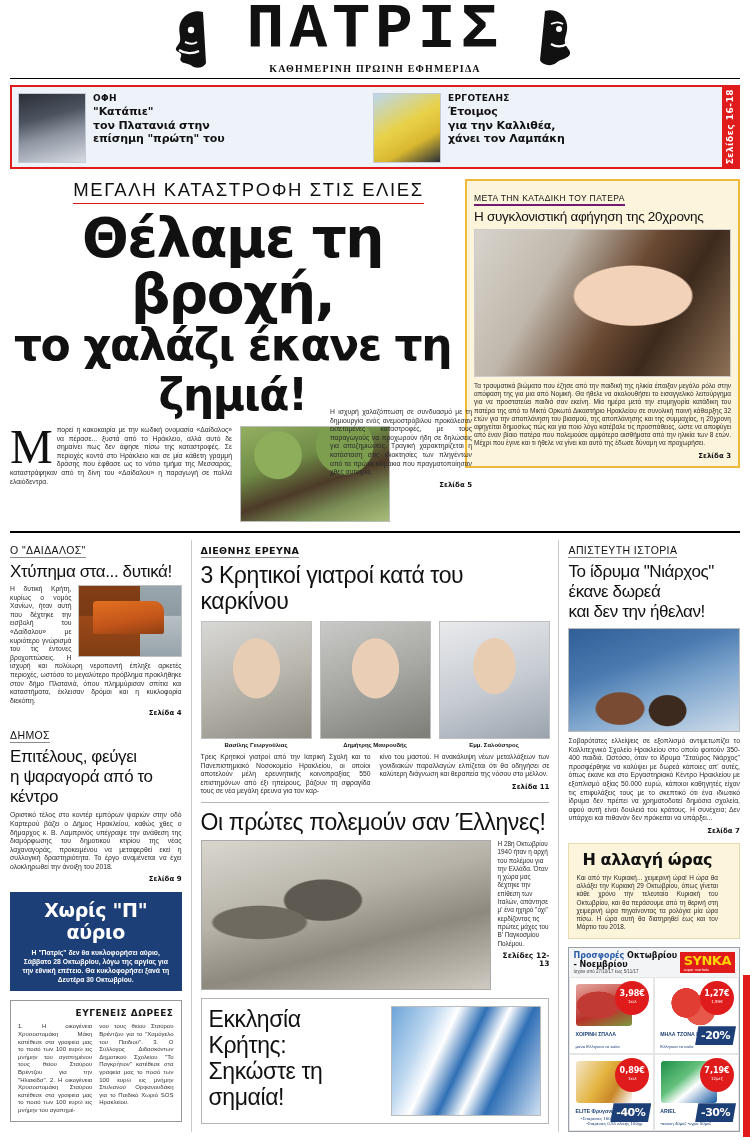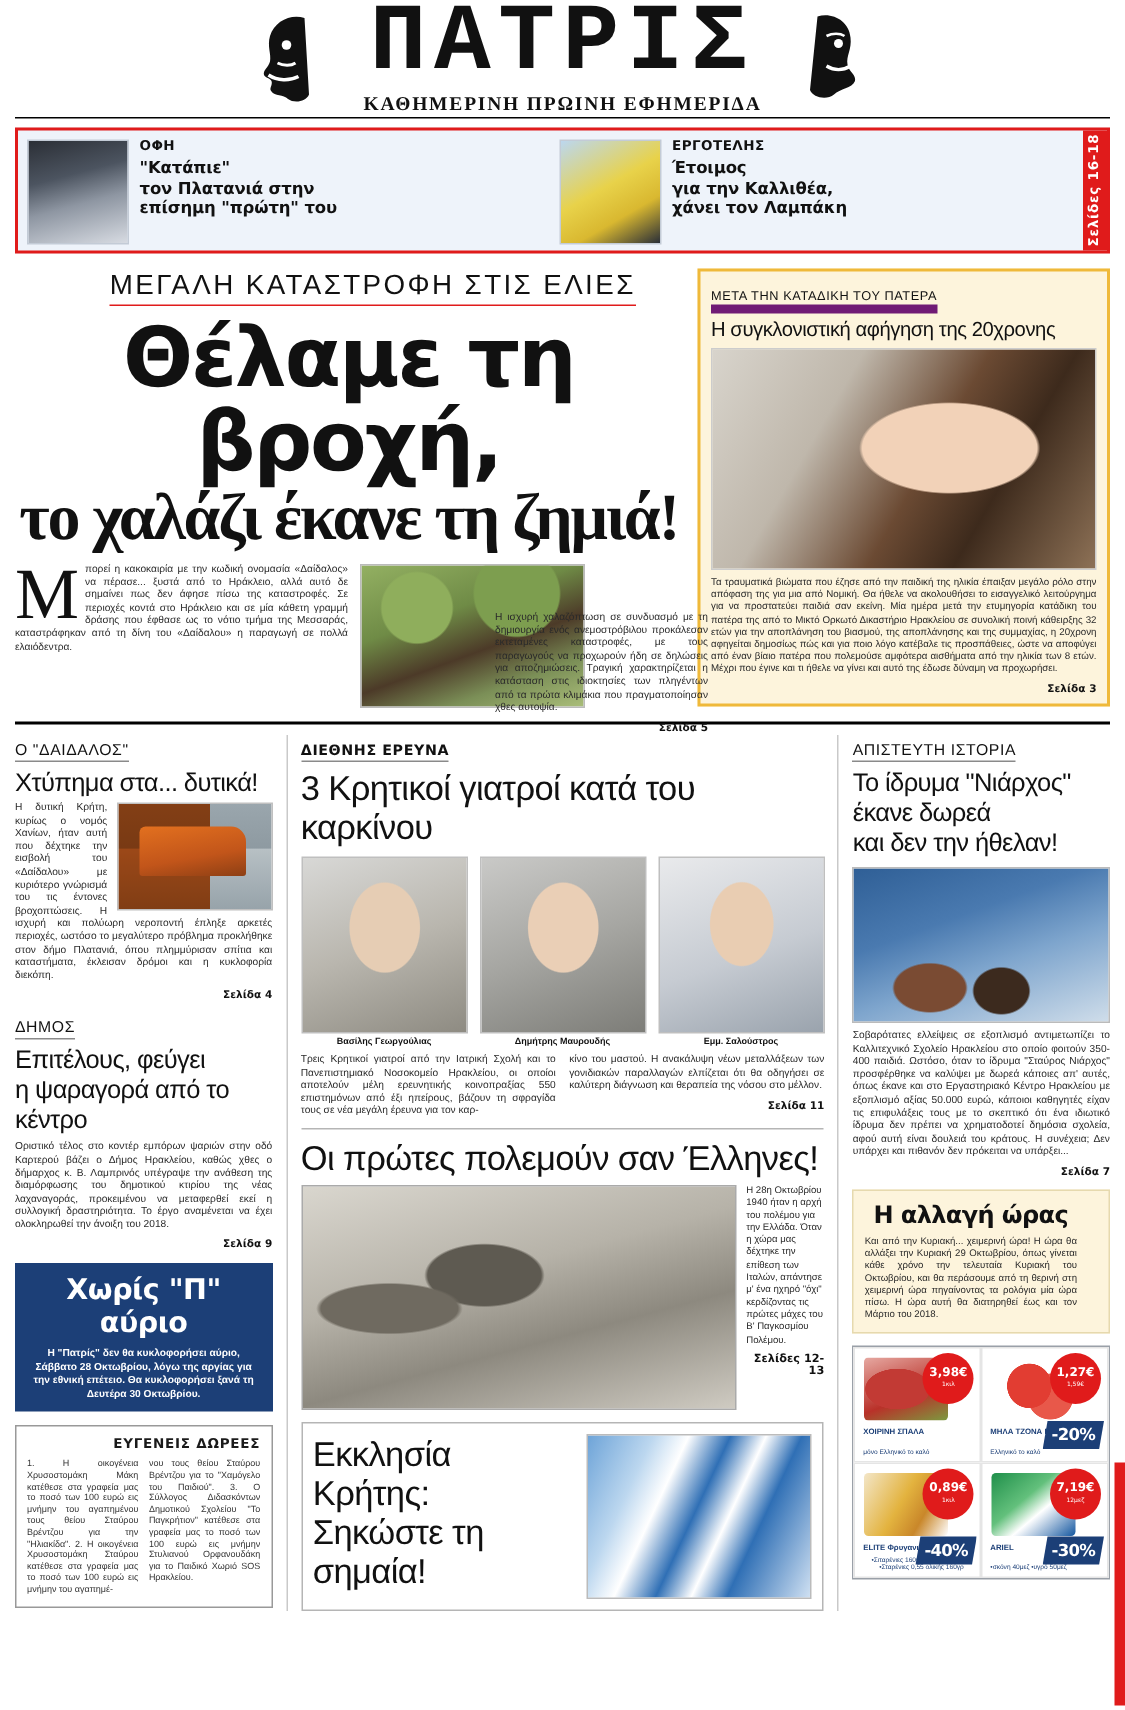--- a/index.html
+++ b/index.html
@@ -16,21 +16,21 @@
   
   .masthead { height: 76px; position: relative; display: flex; align-items: center; justify-content: center; }
   .masthead-center { text-align: center; }
   .paper-title {
     font-family: Liberation Mono, monospace;
     font-weight: bold; font-size: 63px; line-height: 58px;
     letter-spacing: 5px; color: #111;
   }
   .paper-sub {
     font-family: "Liberation Serif", serif;
-    font-weight: bold; font-size: 13px; letter-spacing: 1.2px;
+    font-weight: bold; font-size: 10px; letter-spacing: 1.2px;
     color: #111; margin-top: 3px;
   }
   .mast-face { position: absolute; top: 6px; width: 64px; height: 64px; }
   .mast-face.left { left: 155px; }
   .mast-face.right { right: 155px; }
 
   .mast-rule { border-top: 1px solid #000; margin: 2px 0 0 0; }
   .info-bar {
     display: flex; align-items: baseline; justify-content: space-between;
     padding: 4px 2px 4px 2px;
@@ -89,21 +89,21 @@
     text-align: center; padding-bottom: 2px;
     border-bottom: 1.5px solid #e01b1b; display: inline-block;
     margin-left: 32px;
   }
   .lead-h1 {
     font-family: "DejaVu Sans", sans-serif;
     font-weight: bold; font-size: 55px; line-height: 56px;
     letter-spacing: -1.5px; color: #111; text-align: center;
     margin-top: 6px;
   }
-  .lead-h1 .l2 { font-size: 44px; display: block; line-height: 50px; margin-top: -2px; font-family: Liberation Serif, serif;}
+  .lead-h1 .l2 { font-size: 44px; display: block; line-height: 50px; margin-top: -2px;}
 
   .lead-body { display: flex; gap: 8px; margin-top: 6px; }
   .lead-col-a { width: 222px; }
   .lead-col-b { width: 150px; }
   .dropcap-para { font-size: 0; }
   .dropcap {
     float: left; font-family: "Liberation Serif", serif;
     font-size: 48px; line-height: 38px; font-weight: normal;
     margin: 2px 4px 0 0; color: #111;
   }
@@ -123,21 +123,21 @@
     font-family: "DejaVu Sans", sans-serif; color: #111;
   }
 
   
   .yellow-box {
     width: 275px; border: 2px solid #efb93a; background: #fdf4dc;
     padding: 6px 7px 6px 7px;
   }
   .yb-kicker {
     font-size: 8.5px; letter-spacing: .4px; color: #111;
-    border-bottom: 6px solid #701a75; display: inline-block; padding-bottom: 1px;
+    border-bottom: 2px solid #701a75; display: inline-block; padding-bottom: 1px;
   }
   .yb-title { font-size: 13.5px; color: #111; margin-top: 3px; letter-spacing: -0.3px; }
   .yb-photo {
     width: 100%; height: 148px; margin-top: 5px; border: 1px solid #ccc;
     background:
       radial-gradient(ellipse at 62% 45%, #f2d2b8 0 26%, transparent 27%),
       linear-gradient(120deg,#d8d4cc 0%,#bfb7ab 30%,#6b4a33 55%,#3d2a1c 72%,#8d7156 100%);
   }
   .yb-body {
     font-size: 6.5px; line-height: 8.2px; text-align: justify;
@@ -458,20 +458,33 @@
         <div class="bodytext" style="margin-top:5px">Σοβαρότατες ελλείψεις σε εξοπλισμό αντιμετωπίζει το Καλλιτεχνικό Σχολείο Ηρακλείου στο οποίο φοιτούν 350-400 παιδιά. Ωστόσο, όταν το ίδρυμα "Σταύρος Νιάρχος" προσφέρθηκε να καλύψει με δωρεά κάποιες απ' αυτές, όπως έκανε και στο Εργαστηριακό Κέντρο Ηρακλείου με εξοπλισμό αξίας 50.000 ευρώ, κάποιοι καθηγητές είχαν τις επιφυλάξεις τους με το σκεπτικό ότι ένα ιδιωτικό ίδρυμα δεν πρέπει να χρηματοδοτεί δημόσια σχολεία, αφού αυτή είναι δουλειά του κράτους.  Η συνέχεια; Δεν υπάρχει και πιθανόν δεν πρόκειται να υπάρξει...</div>
         <div class="page-ref">Σελίδα 7</div>
       </div>
 
       <div class="cream-box">
         <h3>Η αλλαγή ώρας</h3>
         <p>Και από την Κυριακή... χειμερινή ώρα! Η ώρα θα αλλάξει την Κυριακή 29 Οκτωβρίου, όπως γίνεται κάθε χρόνο την τελευταία Κυριακή του Οκτωβρίου, και θα περάσουμε από τη θερινή στη χειμερινή ώρα πηγαίνοντας τα ρολόγια μία ώρα πίσω. Η ώρα αυτή θα διατηρηθεί έως και τον Μάρτιο του 2018.</p>
       </div>
 
       <div class="synka">
+        <div class="synka-head">
+          <div>
+            <div class="synka-offers">
+              <span>Προσφορές</span>
+              <b>Οκτωβρίου - Νοεμβρίου</b>
+            </div>
+            <div class="synka-dates">Ισχύει από 27/10/17 έως 5/11/17</div>
+          </div>
+          <div class="synka-logo">
+            <i>SYNKA</i>
+            <small>super markets</small>
+          </div>
+        </div>
         <div class="synka-grid">
           <div class="sq">
             <div class="prod p-meat"></div>
             <div class="bubble">
               <span>3,98€</span>
               <small>1κιλ</small>
             </div>
             <div class="nm">ΧΟΙΡΙΝΗ ΣΠΑΛΑ</div>
             <div class="ds">μόνο Ελληνικό το καλό</div>
           </div>

